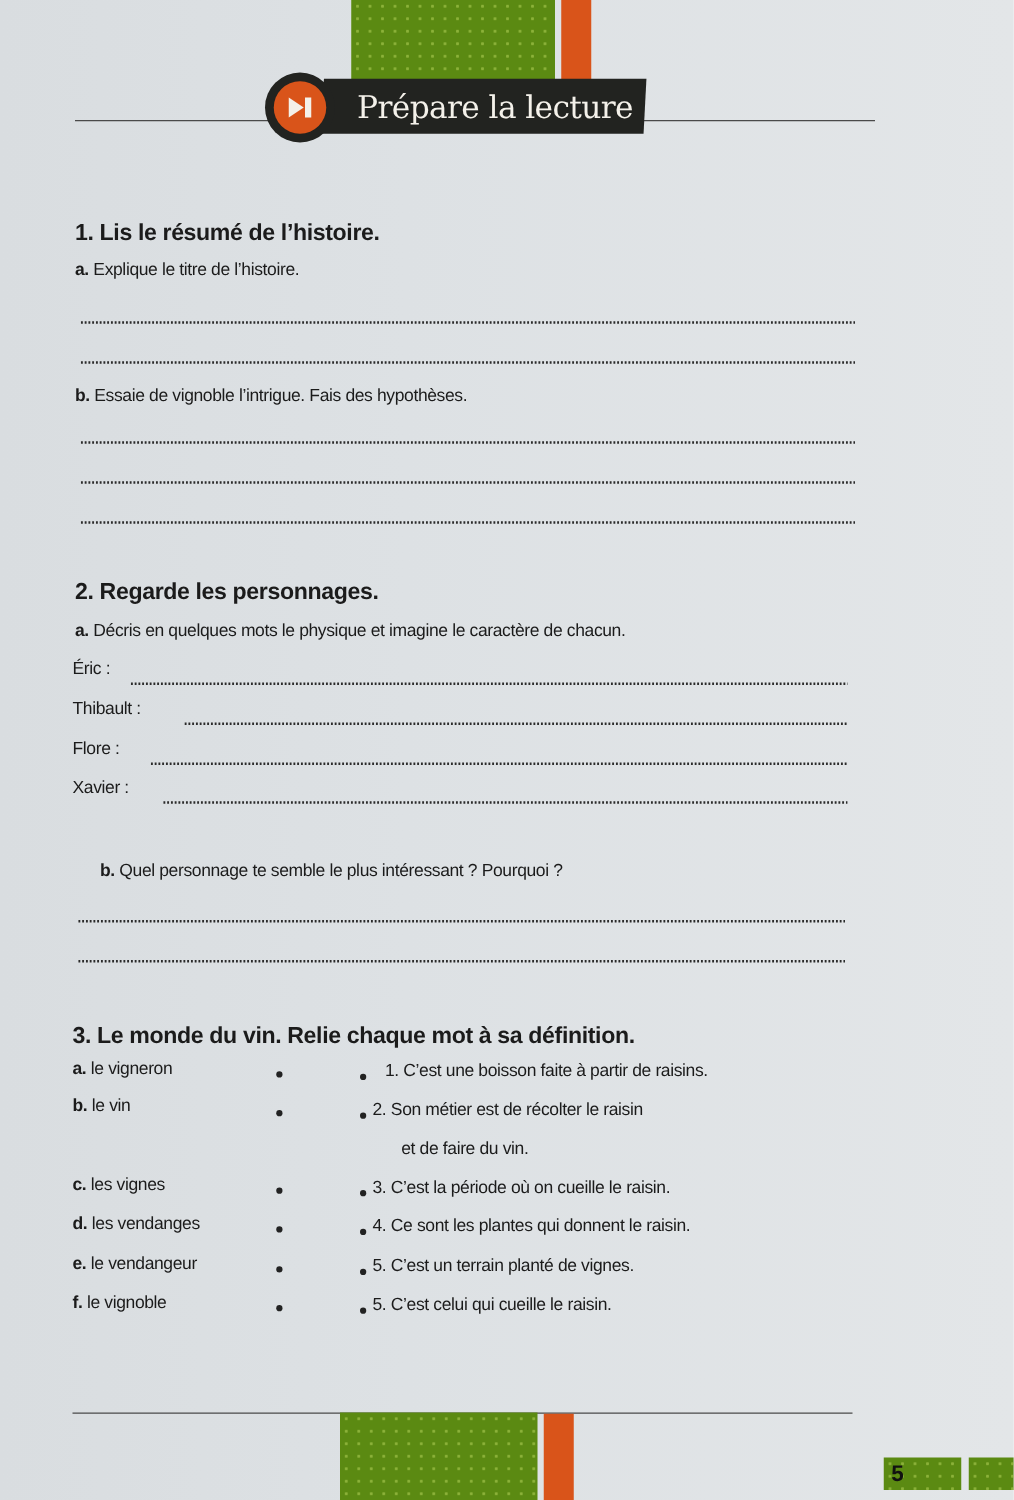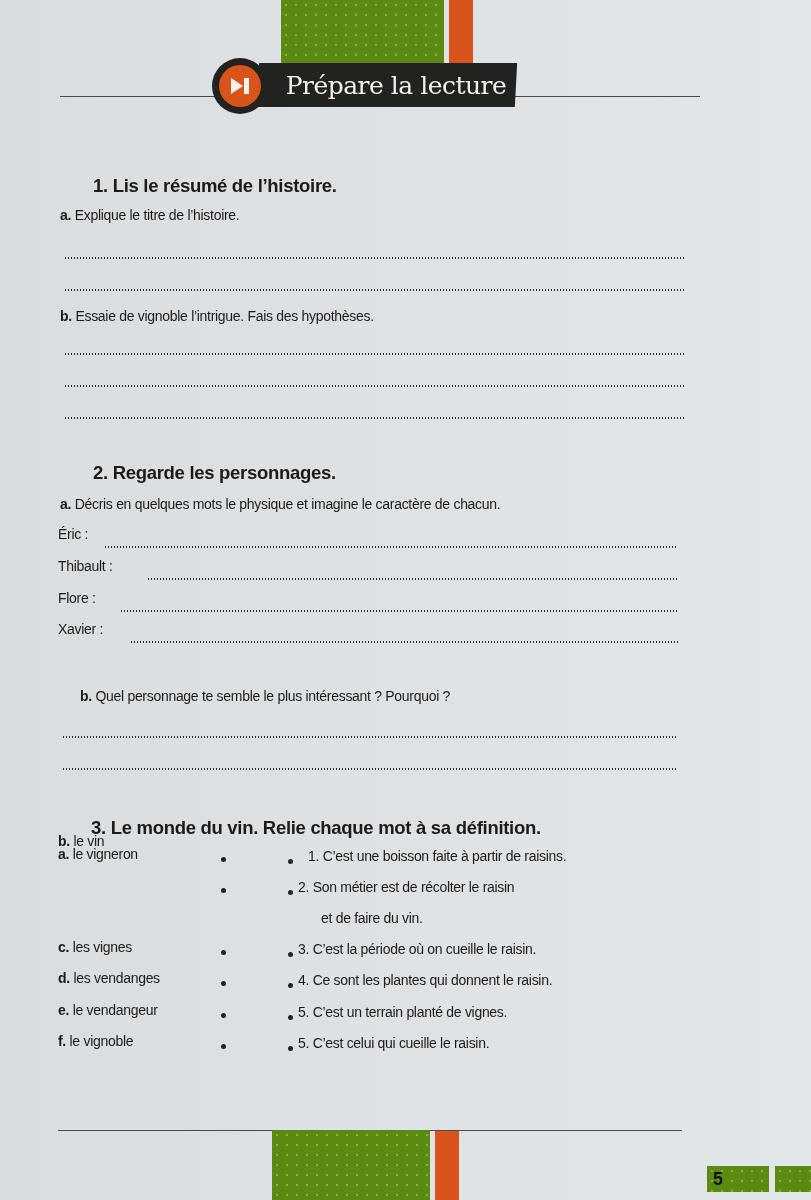--- a/index.html
+++ b/index.html
@@ -30,21 +30,21 @@
     }
     .badge {
       left: 212px; top: 58px; width: 56px; height: 56px; border-radius: 50%;
       background: #222320; display: flex; align-items: center; justify-content: center;
     }
     .badge-inner {
       width: 42px; height: 42px; border-radius: 50%;
       background: #d9541a; display: flex; align-items: center; justify-content: center;
     }
     .t { position: absolute; font-size: 14px; white-space: nowrap; letter-spacing: -0.3px; }
-    .h { font-weight: bold; font-size: 18.5px; margin-left: 33px; }
+    .h { font-weight: bold; font-size: 18.5px; }
     .b { font-weight: bold; }
     .dots {
       position: absolute; height: 2px;
       background-image: radial-gradient(circle, #2a2a2a 0.8px, transparent 1px);
       background-size: 3px 2px; background-repeat: repeat-x;
     }
     .bullet { position: absolute; width: 5px; height: 5px; border-radius: 50%; background: #222; }
     .pagenum {
       left: 707px; top: 1166px; width: 62px; height: 26px;
       color: #111; font-weight: bold; font-size: 18px; line-height: 26px; padding-left: 6px; box-sizing: border-box;
@@ -100,21 +100,21 @@
   <span class="b">b.</span><span> Quel personnage te semble le plus intéressant ? Pourquoi ?</span>
 </div>
 <div class="dots" style="left:62px; top:736px; width:614px;"></div>
 <div class="dots" style="left:62px; top:768px; width:614px;"></div>
 
 <div class="t h" style="left:58px; top:817px;">3. Le monde du vin. Relie chaque mot à sa définition.</div>
 
 <div class="t" style="left:58px; top:846px;">
   <span class="b">a.</span><span> le vigneron</span>
 </div>
-<div class="t" style="left:58px; top:833px;text-align:right;">
+<div class="t" style="left:58px; top:876px;text-align:right;">
   <span class="b">b.</span><span> le vin</span>
 </div>
 <div class="t" style="left:58px; top:939px;">
   <span class="b">c.</span><span> les vignes</span>
 </div>
 <div class="t" style="left:58px; top:970px;">
   <span class="b">d.</span><span> les vendanges</span>
 </div>
 <div class="t" style="left:58px; top:1002px;">
   <span class="b">e.</span><span> le vendangeur</span>

